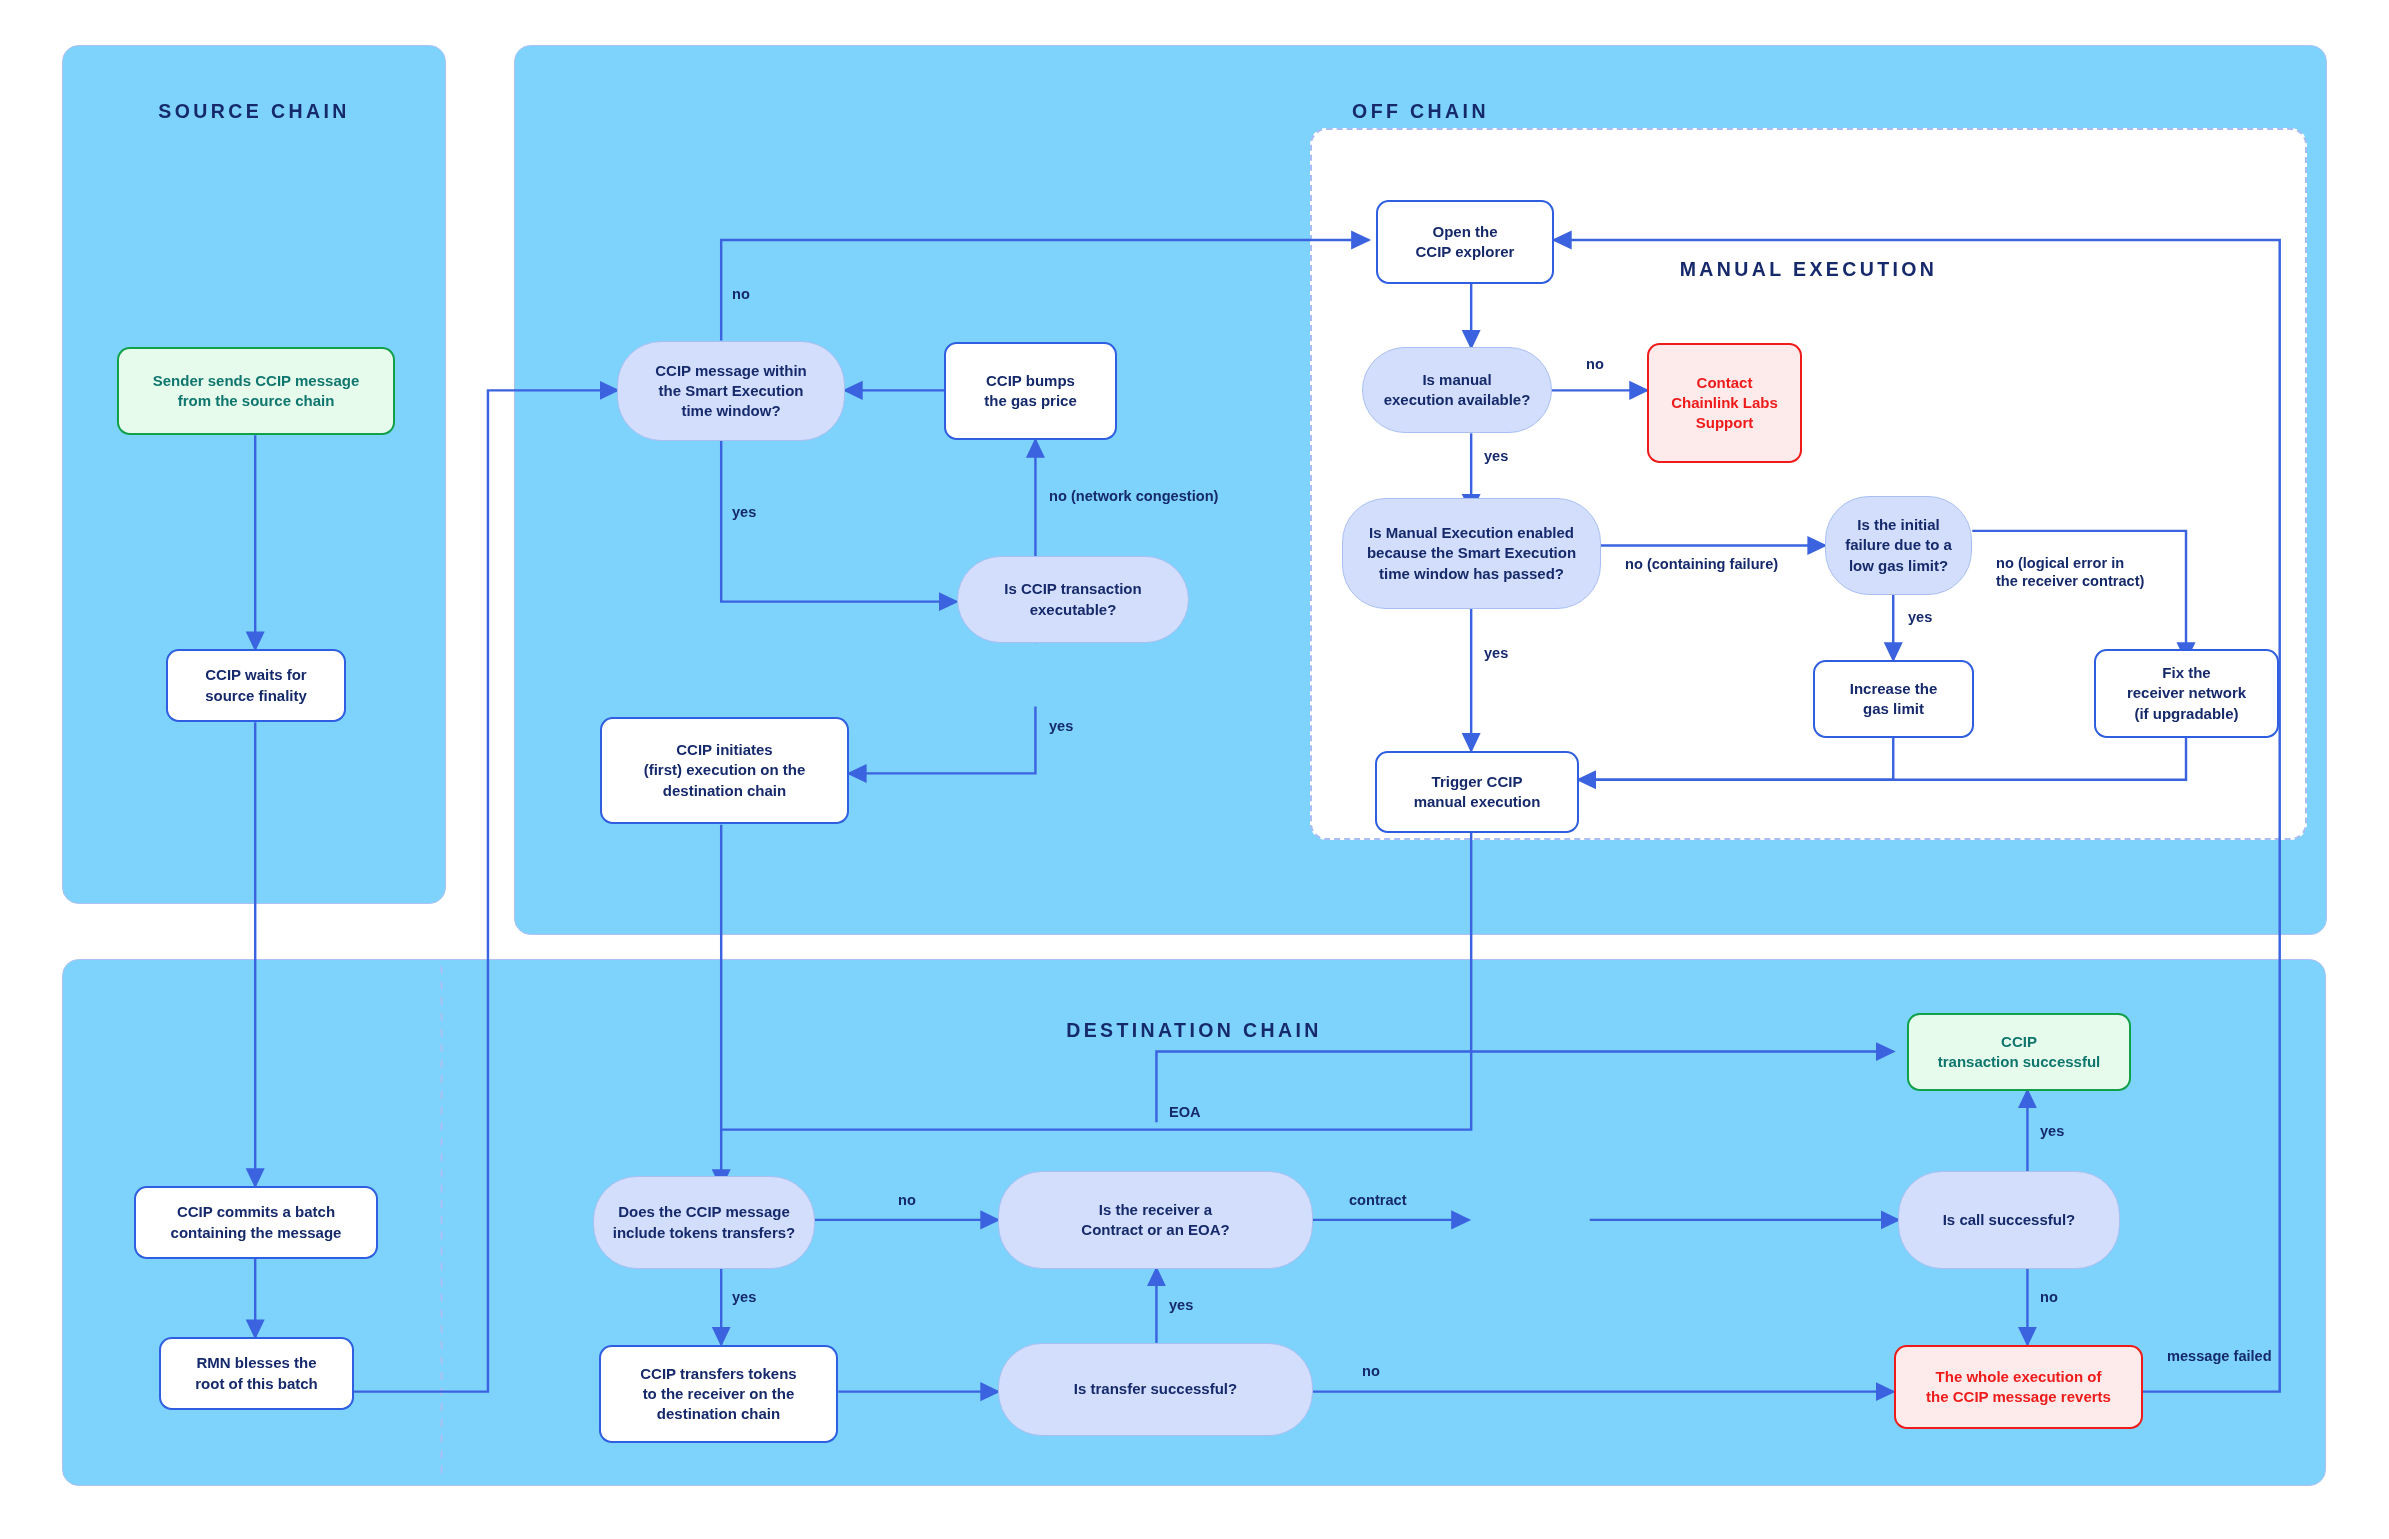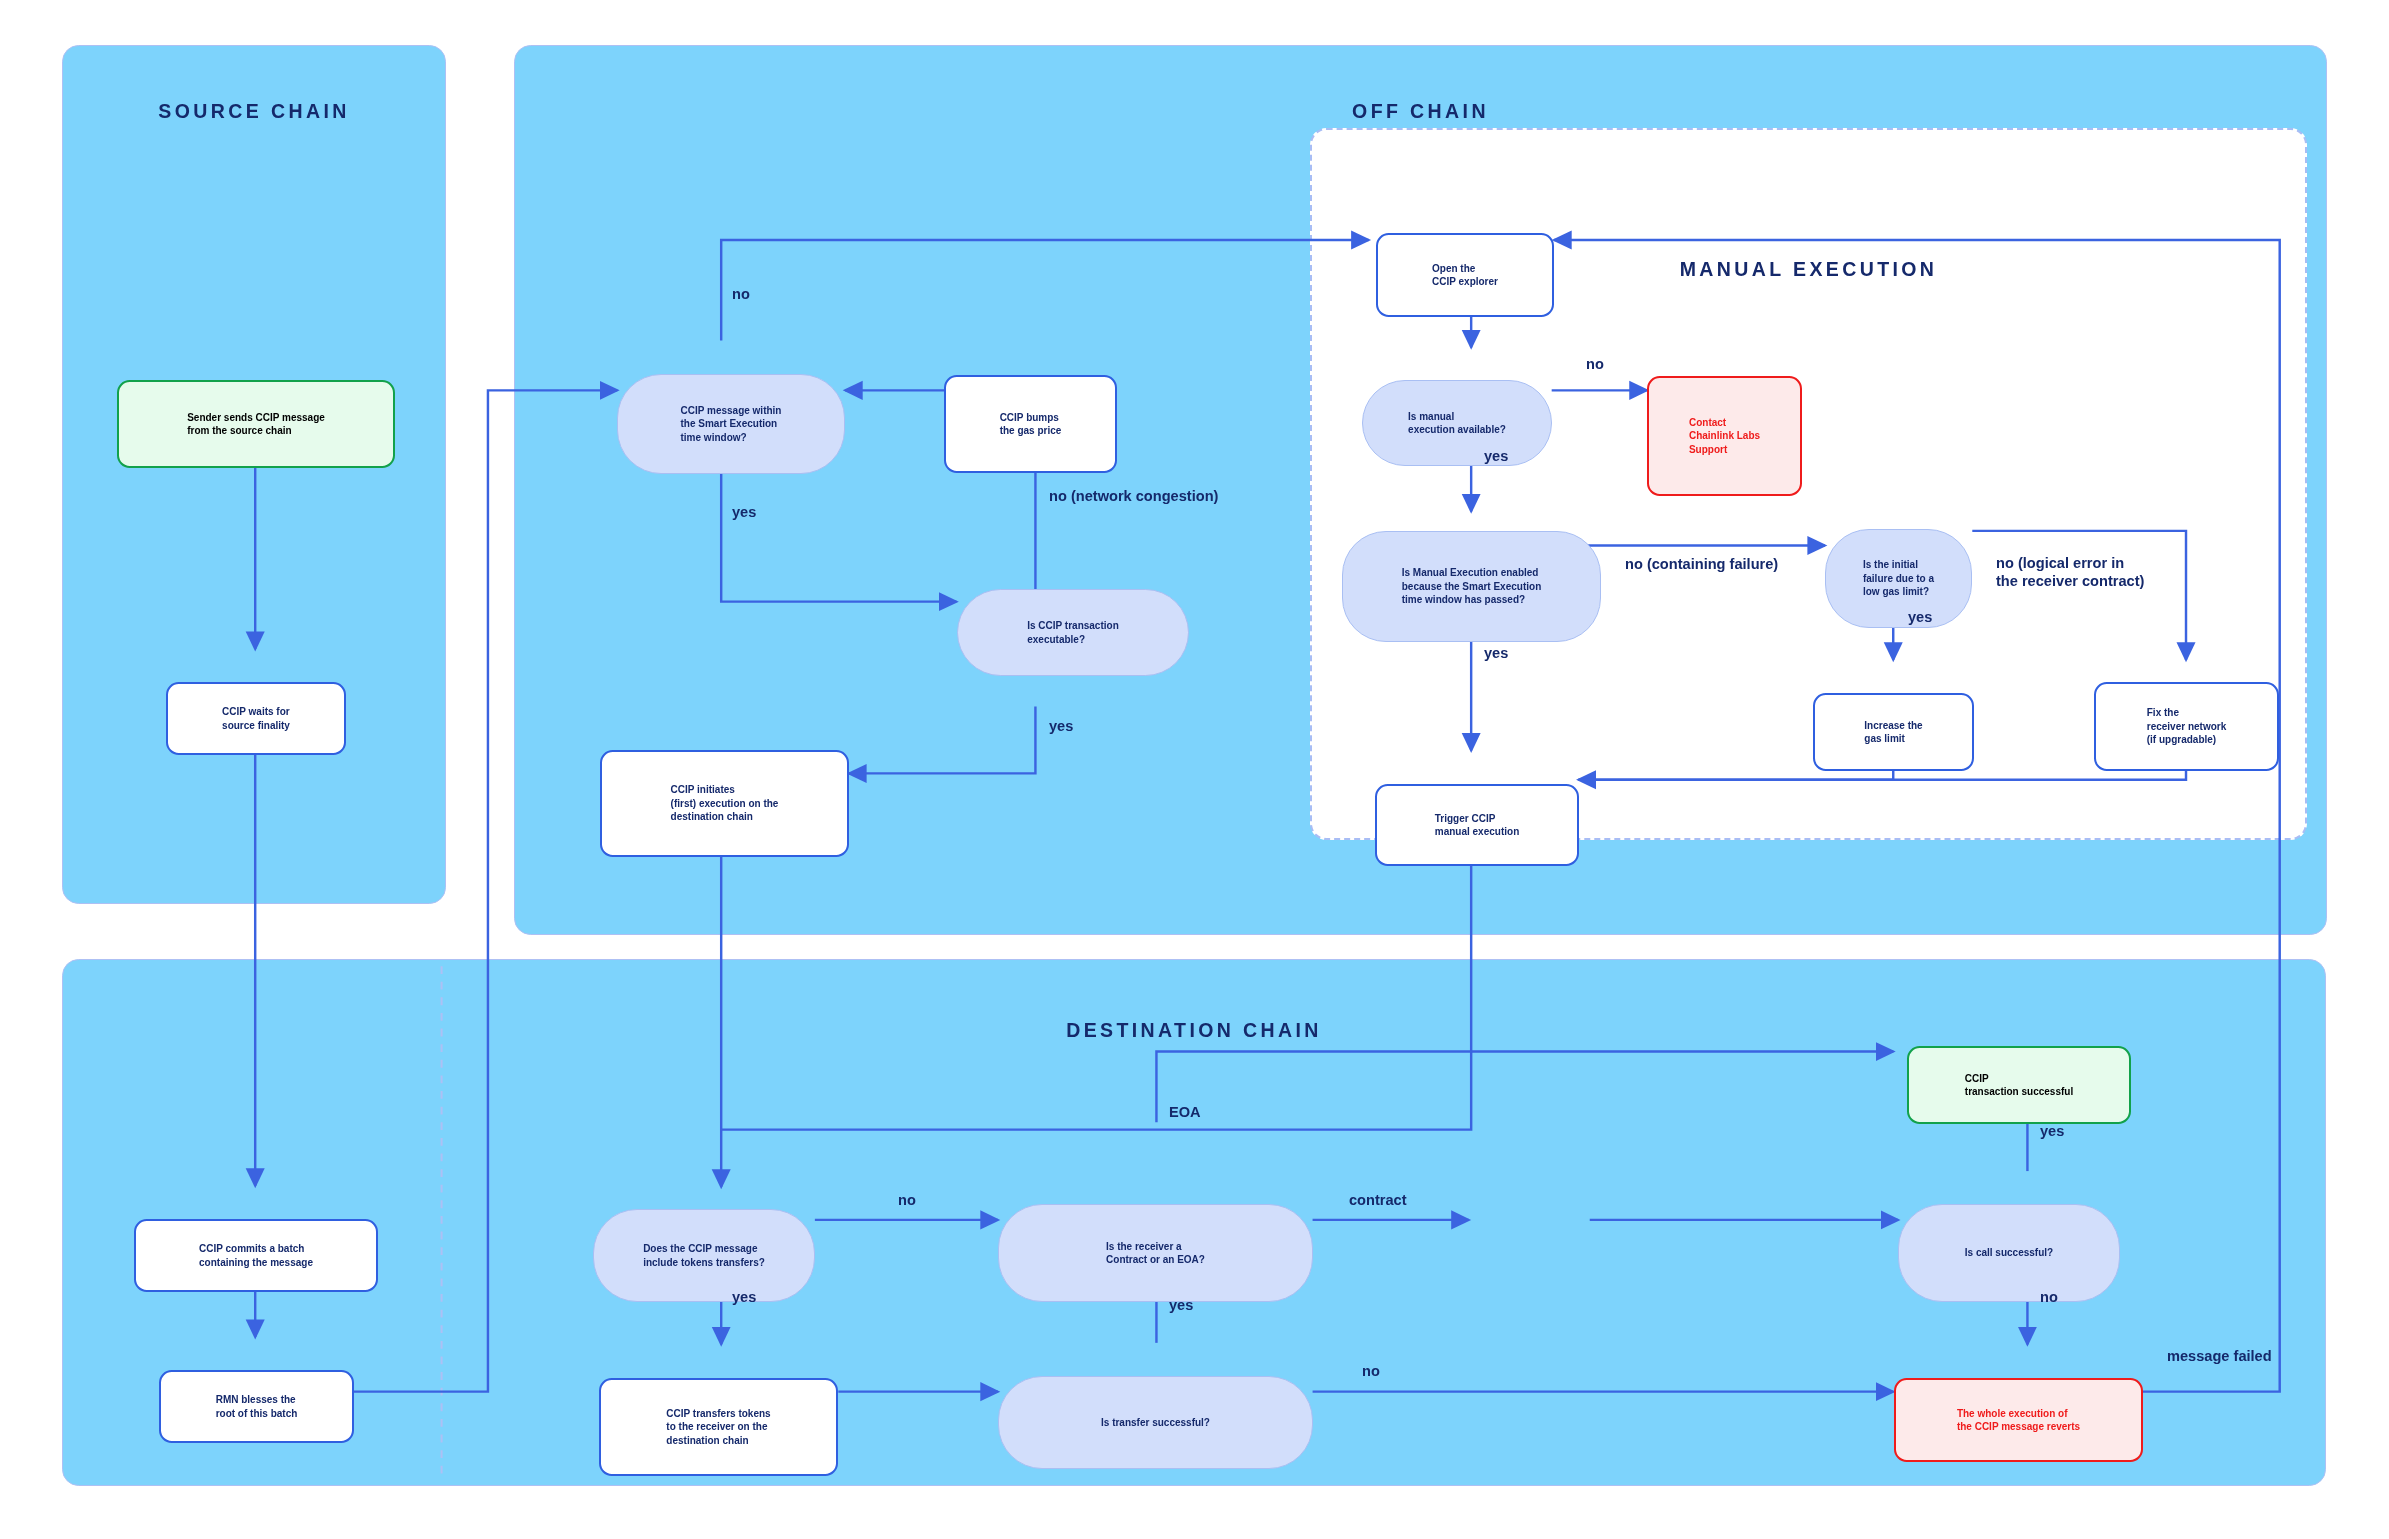--- a/index.html
+++ b/index.html
@@ -7,25 +7,25 @@
   #stage{position:relative;width:2389px;height:1539px;background:#ffffff;overflow:hidden;}
   #svgroot{position:absolute;left:0;top:0;width:2389px;height:1539px;}
 
   .panel{position:absolute;border-radius:16.6px;box-sizing:border-box;}
   .panel.solid{background:#7dd3fc;border:1.5px solid #aec0f4;}
   .panel.dashed{background:#ffffff;border:2px dashed #a8bdf5;}
   .panel-title{position:absolute;top:0;left:0;width:100%;text-align:center;
       color:#15296b;font-weight:700;letter-spacing:3.4px;font-size:19.5px;}
 
   .node{position:absolute;box-sizing:border-box;display:flex;align-items:center;
-      justify-content:center;text-align:left;line-height:1.34;
-      font-weight:700;font-size:10px;padding:3.9px 6.8px;margin-top:33px;}
+      justify-content:center;text-align:center;line-height:1.34;
+      font-weight:700;font-size:15px;padding:3.9px 6.8px;}
   .node.rect{background:#ffffff;border:2px solid #2f5fe0;border-radius:12.7px;color:#15296b;}
   .node.decision{background:#d2defb;border:1.5px solid #a9bff3;border-radius:44px;color:#15296b;}
-  .node.green{background:#e6fbec;border:2.4px solid #12a14b;border-radius:12.7px;color:#000000;}
+  .node.green{background:#e6fbec;border:2.4px solid #12a14b;border-radius:12.7px;color:#0f766e;}
   .node.red{background:#fdeaea;border:2.4px solid #ef1b1b;border-radius:12.7px;color:#ef1b1b;}
 
   .elabel{position:absolute;color:#15296b;font-weight:700;font-size:14.6px;
       white-space:nowrap;line-height:1.25;}
   .elabel.wrap{white-space:normal;width:161px;}
 </style>
 </head>
 <body>
 
 <div id="stage">

